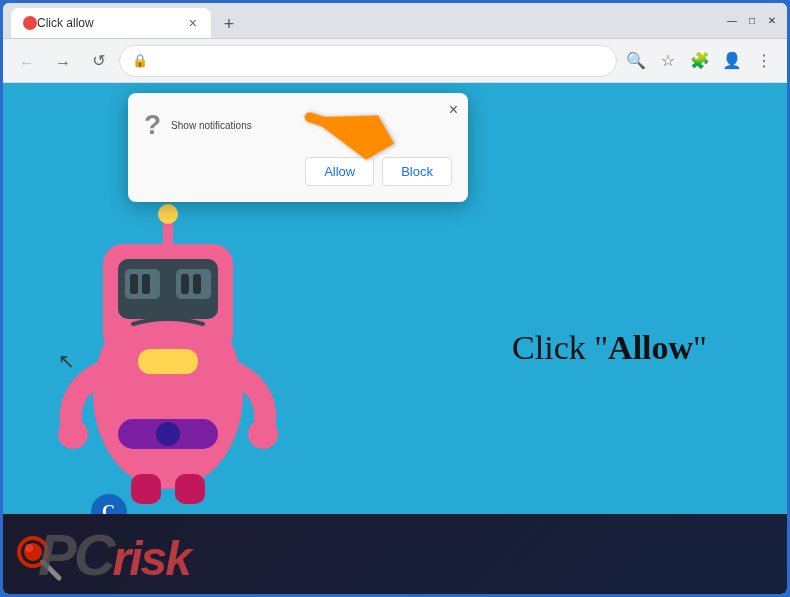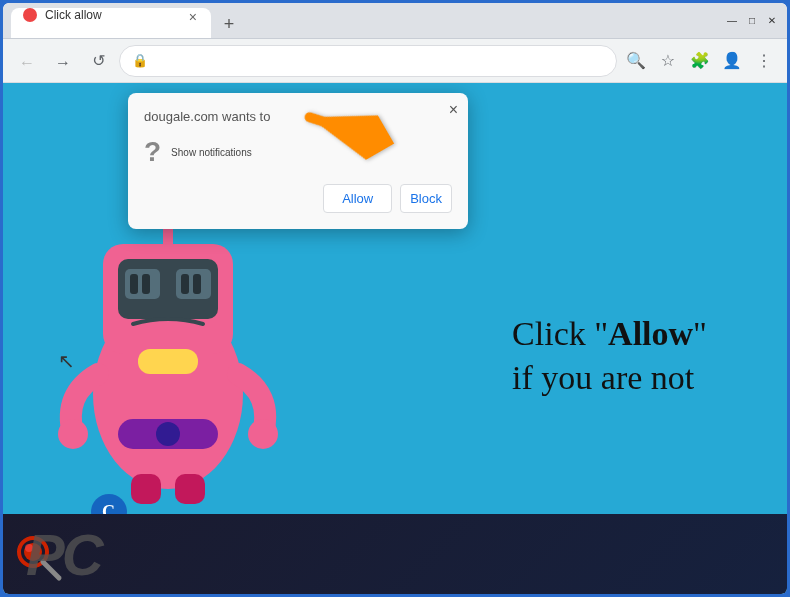--- a/index.html
+++ b/index.html
@@ -42,23 +42,22 @@
       align-items: flex-end;
       height: 100%;
       flex: 1;
     }
 
     .tab-active {
       background: #ffffff;
       height: 30px;
       border-radius: 8px 8px 0 0;
       display: flex;
-      align-items: flex-start;
+      align-items: center;
       padding: 0 12px;
-      gap: 8px;
       min-width: 200px;
       position: relative;
       font-size: 12px;
       color: #333;
     }
 
     .tab-favicon {
       width: 14px;
       height: 14px;
       background: #e44;
@@ -252,21 +251,21 @@
       padding: 6px 18px;
       background: #ffffff;
       border: 1px solid #dadce0;
       border-radius: 4px;
       font-size: 13px;
       color: #1a73e8;
       cursor: pointer;
     }
 
     .popup-btn-block {
-      padding: 6px 9px;
+      padding: 6px 18px;
       background: #ffffff;
       border: 1px solid #dadce0;
       border-radius: 4px;
       font-size: 13px;
       color: #1a73e8;
       cursor: pointer;
     }
 
     
     .orange-arrow {
@@ -309,21 +308,21 @@
     
     .pcrisk-watermark {
       position: absolute;
       bottom: 0;
       left: 0;
       right: 0;
       height: 80px;
       background: linear-gradient(135deg, #1a1a2e 0%, #16213e 100%);
       display: flex;
       align-items: center;
-      padding: 0 8px;
+      padding: 0 20px;
       gap: 10px;
     }
 
     .ecapture-logo {
       position: absolute;
       bottom: 55px;
       left: 78px;
       display: flex;
       flex-direction: column;
       align-items: center;
@@ -418,21 +417,20 @@
       <div class="toolbar-icon-btn">🧩</div>
       <div class="toolbar-icon-btn">👤</div>
       <div class="toolbar-icon-btn">⋮</div>
     </div>
   </div>
 
   <div class="page-content">
 
     <div class="notification-popup">
       <span class="popup-close">×</span>
-      <div class="popup-title">dougale.com wants to</div>
       <div class="popup-notification-row">
         <span class="popup-bell-icon" style="font-size:28px; color:#888; font-weight:bold;">?</span>
         <span class="popup-notif-label">Show notifications</span>
       </div>
       <div class="popup-buttons">
         <button class="popup-btn-allow">Allow</button>
         <button class="popup-btn-block">Block</button>
       </div>
     </div>
 
@@ -481,21 +479,20 @@
 
         <rect x="88" y="340" width="30" height="30" rx="10" fill="#c2185b"></rect>
         <rect x="132" y="340" width="30" height="30" rx="10" fill="#c2185b"></rect>
       </svg>
     </div>
 
     <div class="page-text">
       <div>
         <span>Click "</span><span class="allow-bold">Allow</span><span>"</span>
       </div>
-      <div>if you are not</div>
     </div>
 
     <div class="cursor">↖</div>
 
     <div class="ecapture-logo">
       <div class="ecapture-circle">
         <span>C</span>
       </div>
       <span class="ecapture-label">E-CAPTURE</span>
     </div>
@@ -503,17 +500,18 @@
     <div class="pcrisk-watermark">
 
       <svg class="magnifier-icon" viewBox="0 0 50 50">
         <circle cx="20" cy="20" r="14" fill="#1a1a2e" stroke="#cc2200" stroke-width="4"></circle>
         <circle cx="20" cy="20" r="9" fill="#cc2200"></circle>
         <circle cx="16" cy="16" r="4" fill="#ff4444" opacity="0.6"></circle>
         <line x1="30" y1="30" x2="46" y2="46" stroke="#888" stroke-width="5" stroke-linecap="round"></line>
       </svg>
       <div style="display:flex; align-items:baseline; margin-left: 15px;">
         <span style="font-size:58px; font-weight:900; font-style:italic; color:#555; letter-spacing:-3px; opacity:0.75;">PC</span>
+        <span style="font-size:48px; font-weight:900; font-style:italic; color:#e44; opacity:0.75; letter-spacing:-2px;">risk</span>
       </div>
     </div>
 
   </div>
 </div>
 
 </body></html>

